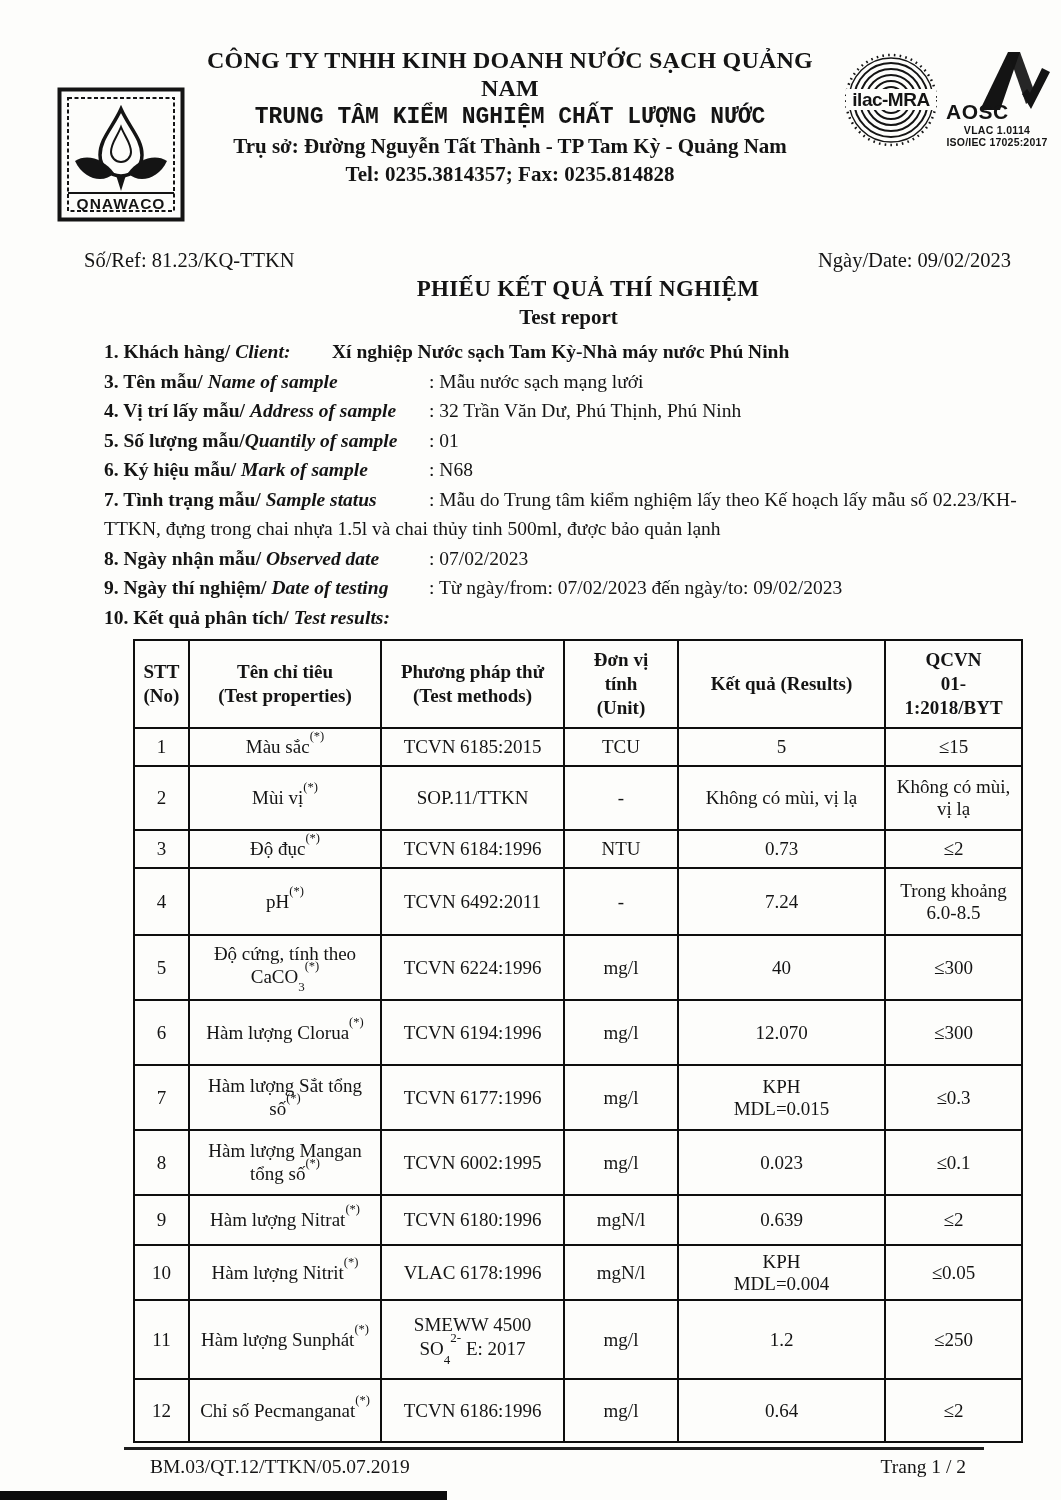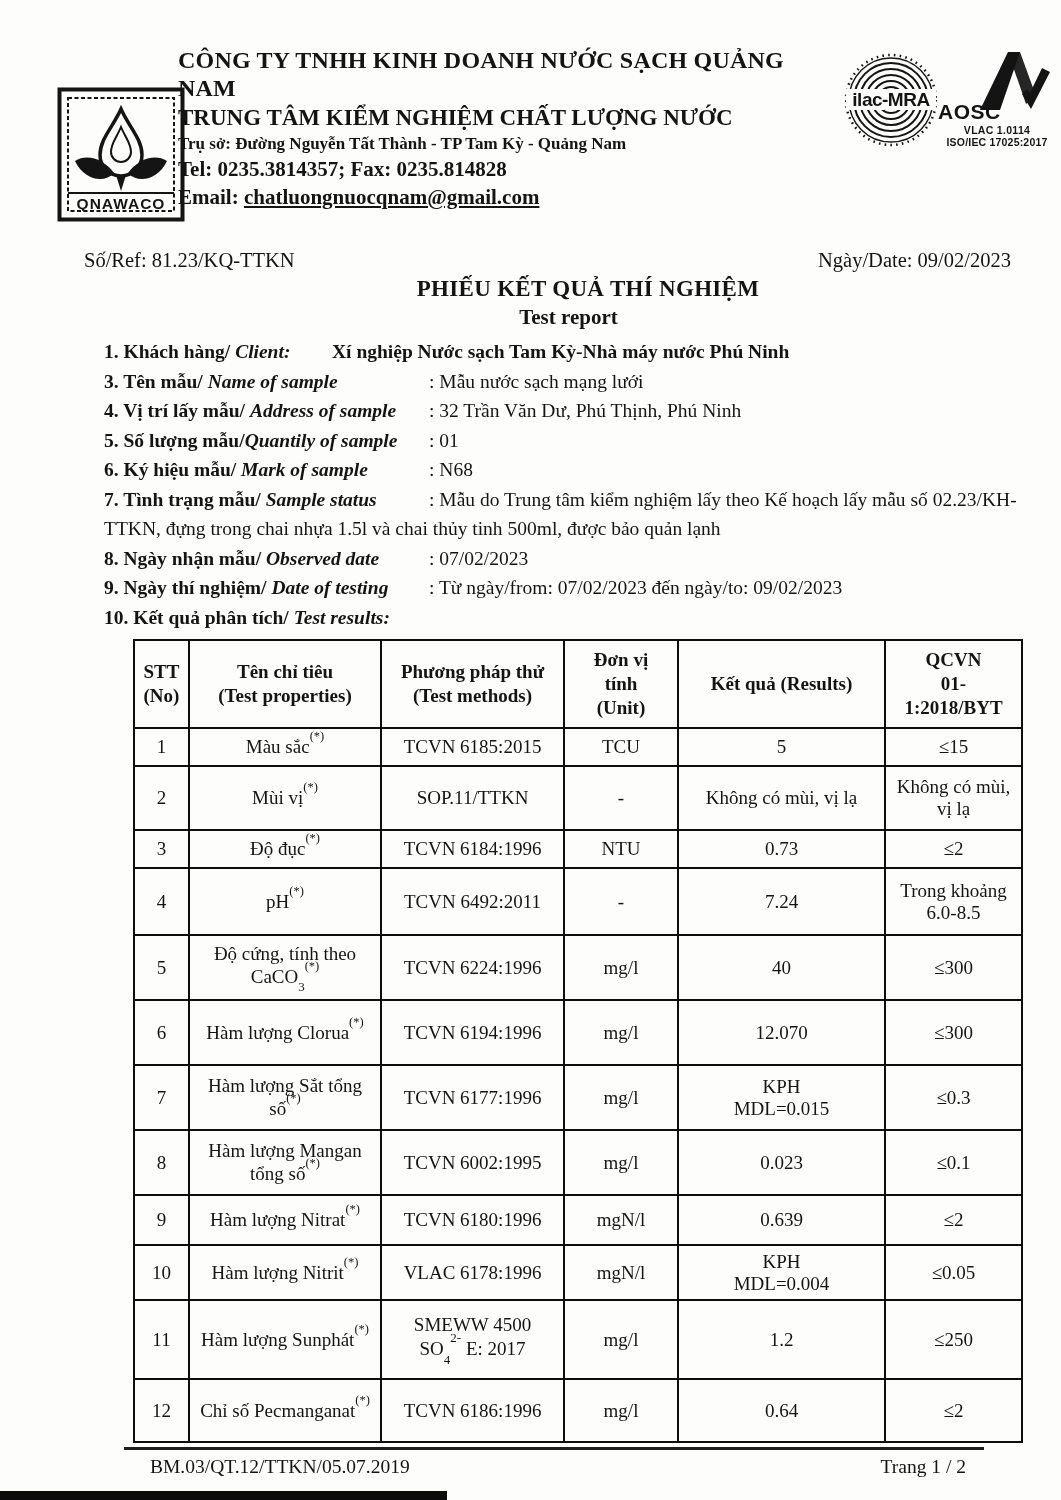--- a/index.html
+++ b/index.html
@@ -5,32 +5,32 @@
   * { margin:0; padding:0; box-sizing:border-box; }
   html,body { background:#ffffff; }
   .page {
     position:relative; width:1061px; height:1500px; margin:0 auto;
     background:#fdfdfb; color:#141414; overflow:hidden;
     font-family:"Liberation Serif","DejaVu Serif",serif;
   }
 
   
   .logo-qnawaco { position:absolute; left:57px; top:87px; width:128px; height:135px; }
-  .header-center { position:absolute; left:178px; top:46px; width:664px; text-align:left; line-height:1.18; }
+  .header-center { position:absolute; left:178px; top:46px; width:664px; text-align:center; line-height:1.18; }
   .h-company  { font-size:24px; font-weight:bold; letter-spacing:.2px; }
-  .h-center-name { font-size:23px; font-weight:bold; margin-top:1px; }
-  .h-address  { font-size:17px; font-weight:bold; margin-top:3px; }
+  .h-center-name { font-size:23px; font-weight:bold; margin-top:1px;font-family:Liberation Mono, monospace; }
+  .h-address  { font-size:21px; font-weight:bold; margin-top:3px; }
   .h-telfax   { font-size:21px; font-weight:bold; margin-top:3px; }
   .h-email    { font-size:21px; font-weight:bold; margin-top:3px; }
   .h-email .email-link { text-decoration:underline; }
 
   .logo-ilac { position:absolute; left:845px; top:52px; width:92px; height:96px; }
   .aosc-block { position:absolute; left:938px; top:46px; width:118px; text-align:center; }
   .aosc-shape { display:block; margin:0 0 0 34px; }
-  .aosc-label { position:absolute; left:0px; top:54px; font-size:21px; font-weight:bold;
+  .aosc-label { position:absolute; left:8px; top:54px; font-size:21px; font-weight:bold;
                 font-family:"Liberation Sans",sans-serif; letter-spacing:.5px; }
   .vlac-line { font-family:"Liberation Sans",sans-serif; font-weight:bold; font-size:10.5px; margin-top:4px; letter-spacing:.3px; }
   .iso-line  { font-family:"Liberation Sans",sans-serif; font-weight:bold; font-size:10.5px; letter-spacing:.2px; }
 
   
   .content { position:absolute; left:0; top:249px; width:1061px; }
   .ref-row { display:flex; justify-content:space-between; padding:0 50px 0 84px; font-size:20.5px; }
   .doc-title { text-align:center; padding-left:115px; margin-top:4px; font-size:23px; font-weight:bold; letter-spacing:.3px; }
   .doc-subtitle { text-align:center; padding-left:76px; margin-top:3px; font-size:21px; font-weight:bold; }
 
@@ -76,21 +76,20 @@
     <path d="M59 88 L69 88 L64 104 Z" fill="#141414"></path>
     <line x1="11" y1="106" x2="117" y2="106" stroke="#141414" stroke-width="2"></line>
     <text x="64" y="121.5" text-anchor="middle" font-family="Liberation Sans, sans-serif" font-size="15.5" font-weight="bold" fill="#141414" letter-spacing="1">QNAWACO</text>
   </svg>
 
   <div class="header-center">
     <div class="h-company">CÔNG TY TNHH KINH DOANH NƯỚC SẠCH QUẢNG NAM</div>
     <div class="h-center-name">TRUNG TÂM KIỂM NGHIỆM CHẤT LƯỢNG NƯỚC</div>
     <div class="h-address">Trụ sở: Đường Nguyễn Tất Thành - TP Tam Kỳ -  Quảng Nam</div>
     <div class="h-telfax">Tel: 0235.3814357; Fax: 0235.814828</div>
-    <div class="h-email"><span>Email: </span><span class="email-link">chatluongnuocqnam@gmail.com</span></div>
   </div>
 
   <svg class="logo-ilac" viewBox="0 0 92 96">
     <g fill="none" stroke="#141414" stroke-width="2">
       <circle cx="46" cy="48" r="7"></circle>
       <circle cx="46" cy="48" r="13"></circle>
       <circle cx="46" cy="48" r="19"></circle>
       <circle cx="46" cy="48" r="25"></circle>
       <circle cx="46" cy="48" r="31"></circle>
       <circle cx="46" cy="48" r="37"></circle>

